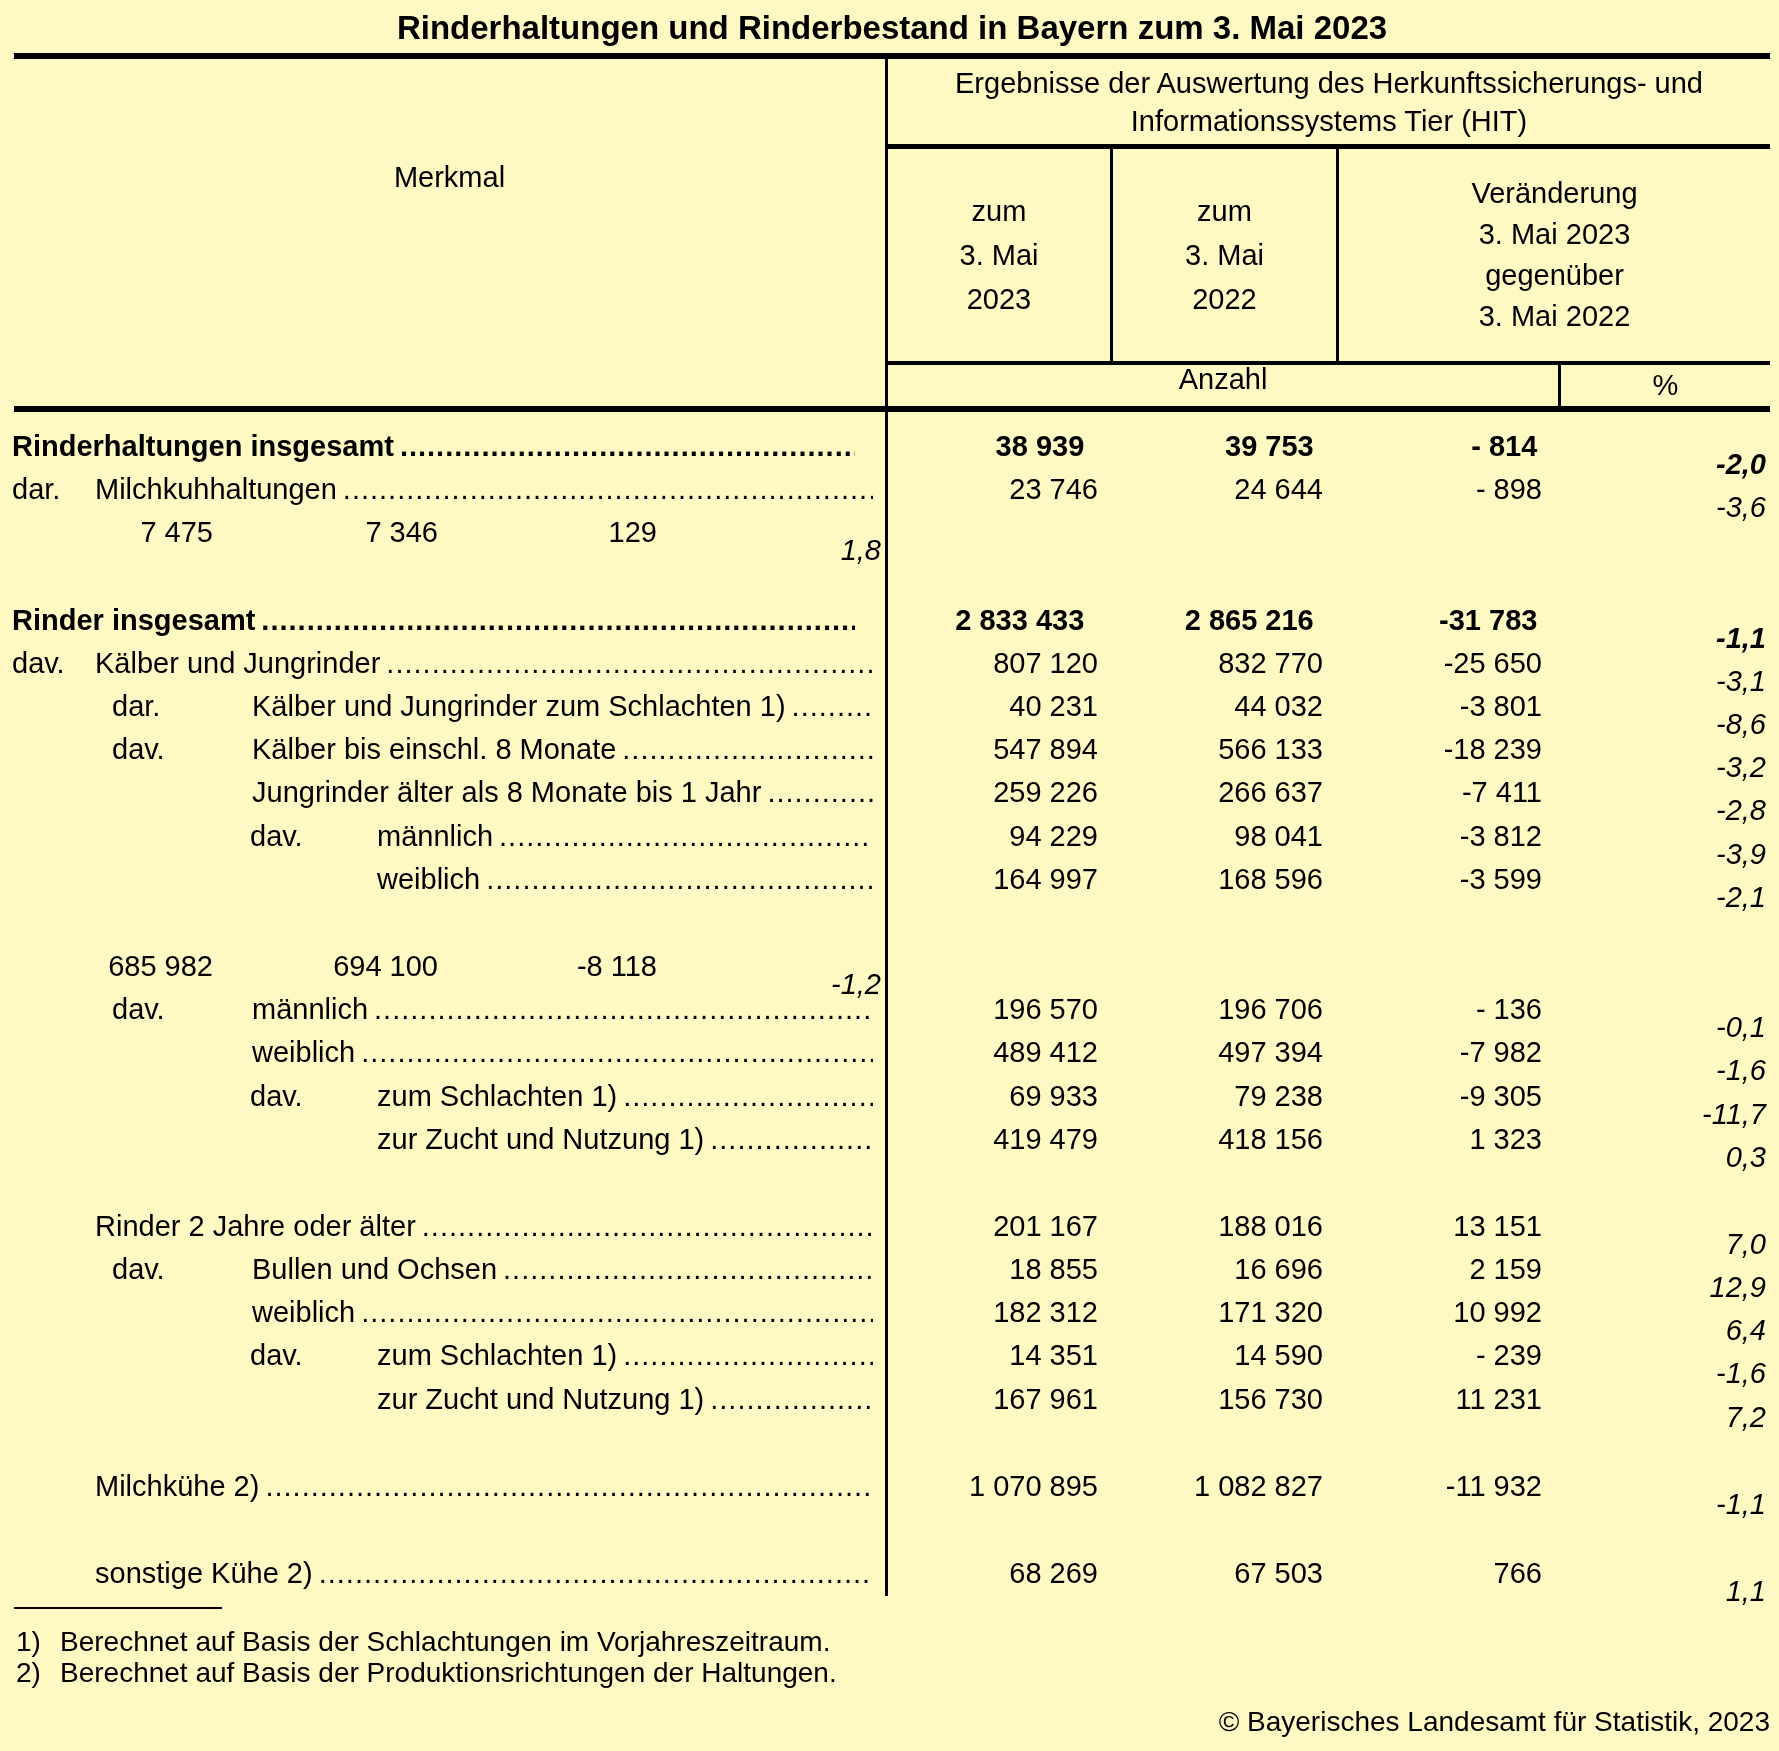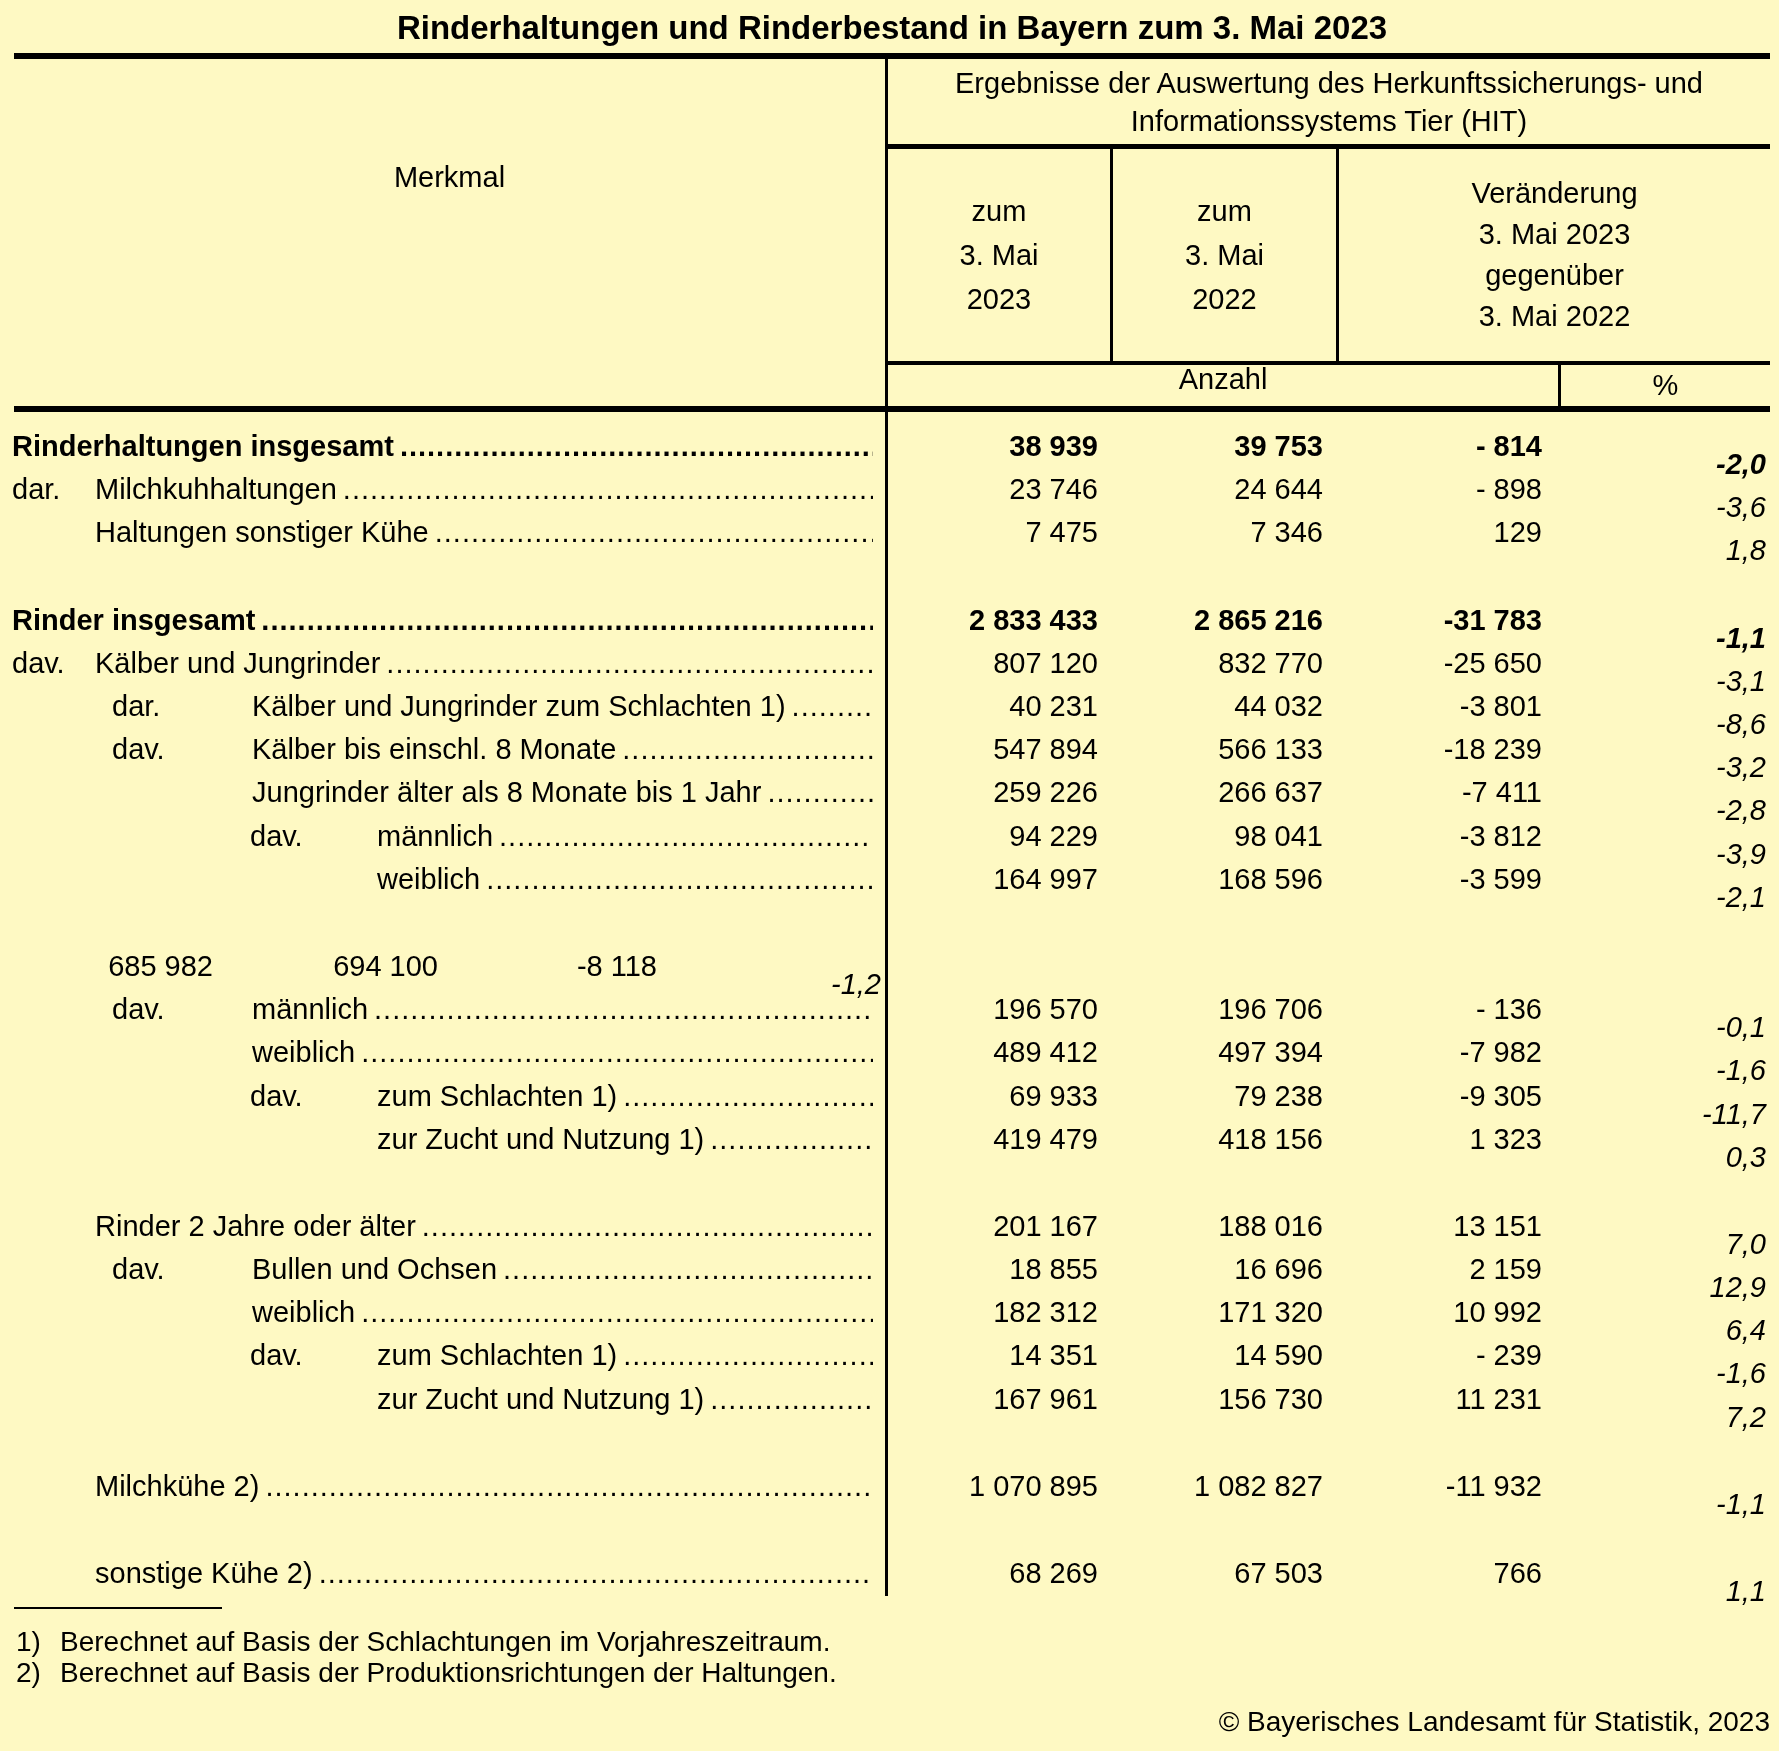--- a/index.html
+++ b/index.html
@@ -38,21 +38,21 @@
   .anzahl    { left:888px;  top:365px; width:670px; height:28px; }
   .pcthead   { left:1561px; top:365px; width:209px; height:41px; }
 
   .tbody {
     position:absolute; left:0; top:412px; width:1770px; padding-top:13px;
   }
   .row {
     display:flex; align-items:center; height:43.2px; font-size:29px;
   }
   .row.gap  { margin-top:44px; }
-  .row.bold { font-weight:bold; }
+  .row.bold { font-weight:bold;gap:9px; }
   .labelcell {
     width:885px; box-sizing:border-box; padding-right:12px;
     display:flex; align-items:baseline; overflow:hidden; white-space:nowrap;
   }
   .prefix { flex:0 0 auto; }
   .lab    { flex:0 0 auto; }
   .leader { flex:1 1 auto; overflow:hidden; margin-left:6px; }
   .leader::after {
     content:"......................................................................................................................................................";
     letter-spacing:1px;
@@ -122,24 +122,20 @@
           <span class="prefix" style="width: 83px;">dar.</span>
           <span class="lab">Milchkuhhaltungen</span>
           <span class="leader"></span>
         </div>
         <div class="num c1">23 746</div>
         <div class="num c2">24 644</div>
         <div class="num c3">- 898</div>
         <div class="num c4">-3,6</div>
       </div>
       <div class="row">
-        <div class="labelcell" style="padding-left: 95px;">
-          <span class="lab">Haltungen sonstiger Kühe</span>
-          <span class="leader"></span>
-        </div>
         <div class="num c1">7 475</div>
         <div class="num c2">7 346</div>
         <div class="num c3">129</div>
         <div class="num c4">1,8</div>
       </div>
       <div class="row bold gap">
         <div class="labelcell" style="padding-left: 12px;">
           <span class="lab">Rinder insgesamt</span>
           <span class="leader"></span>
         </div>

